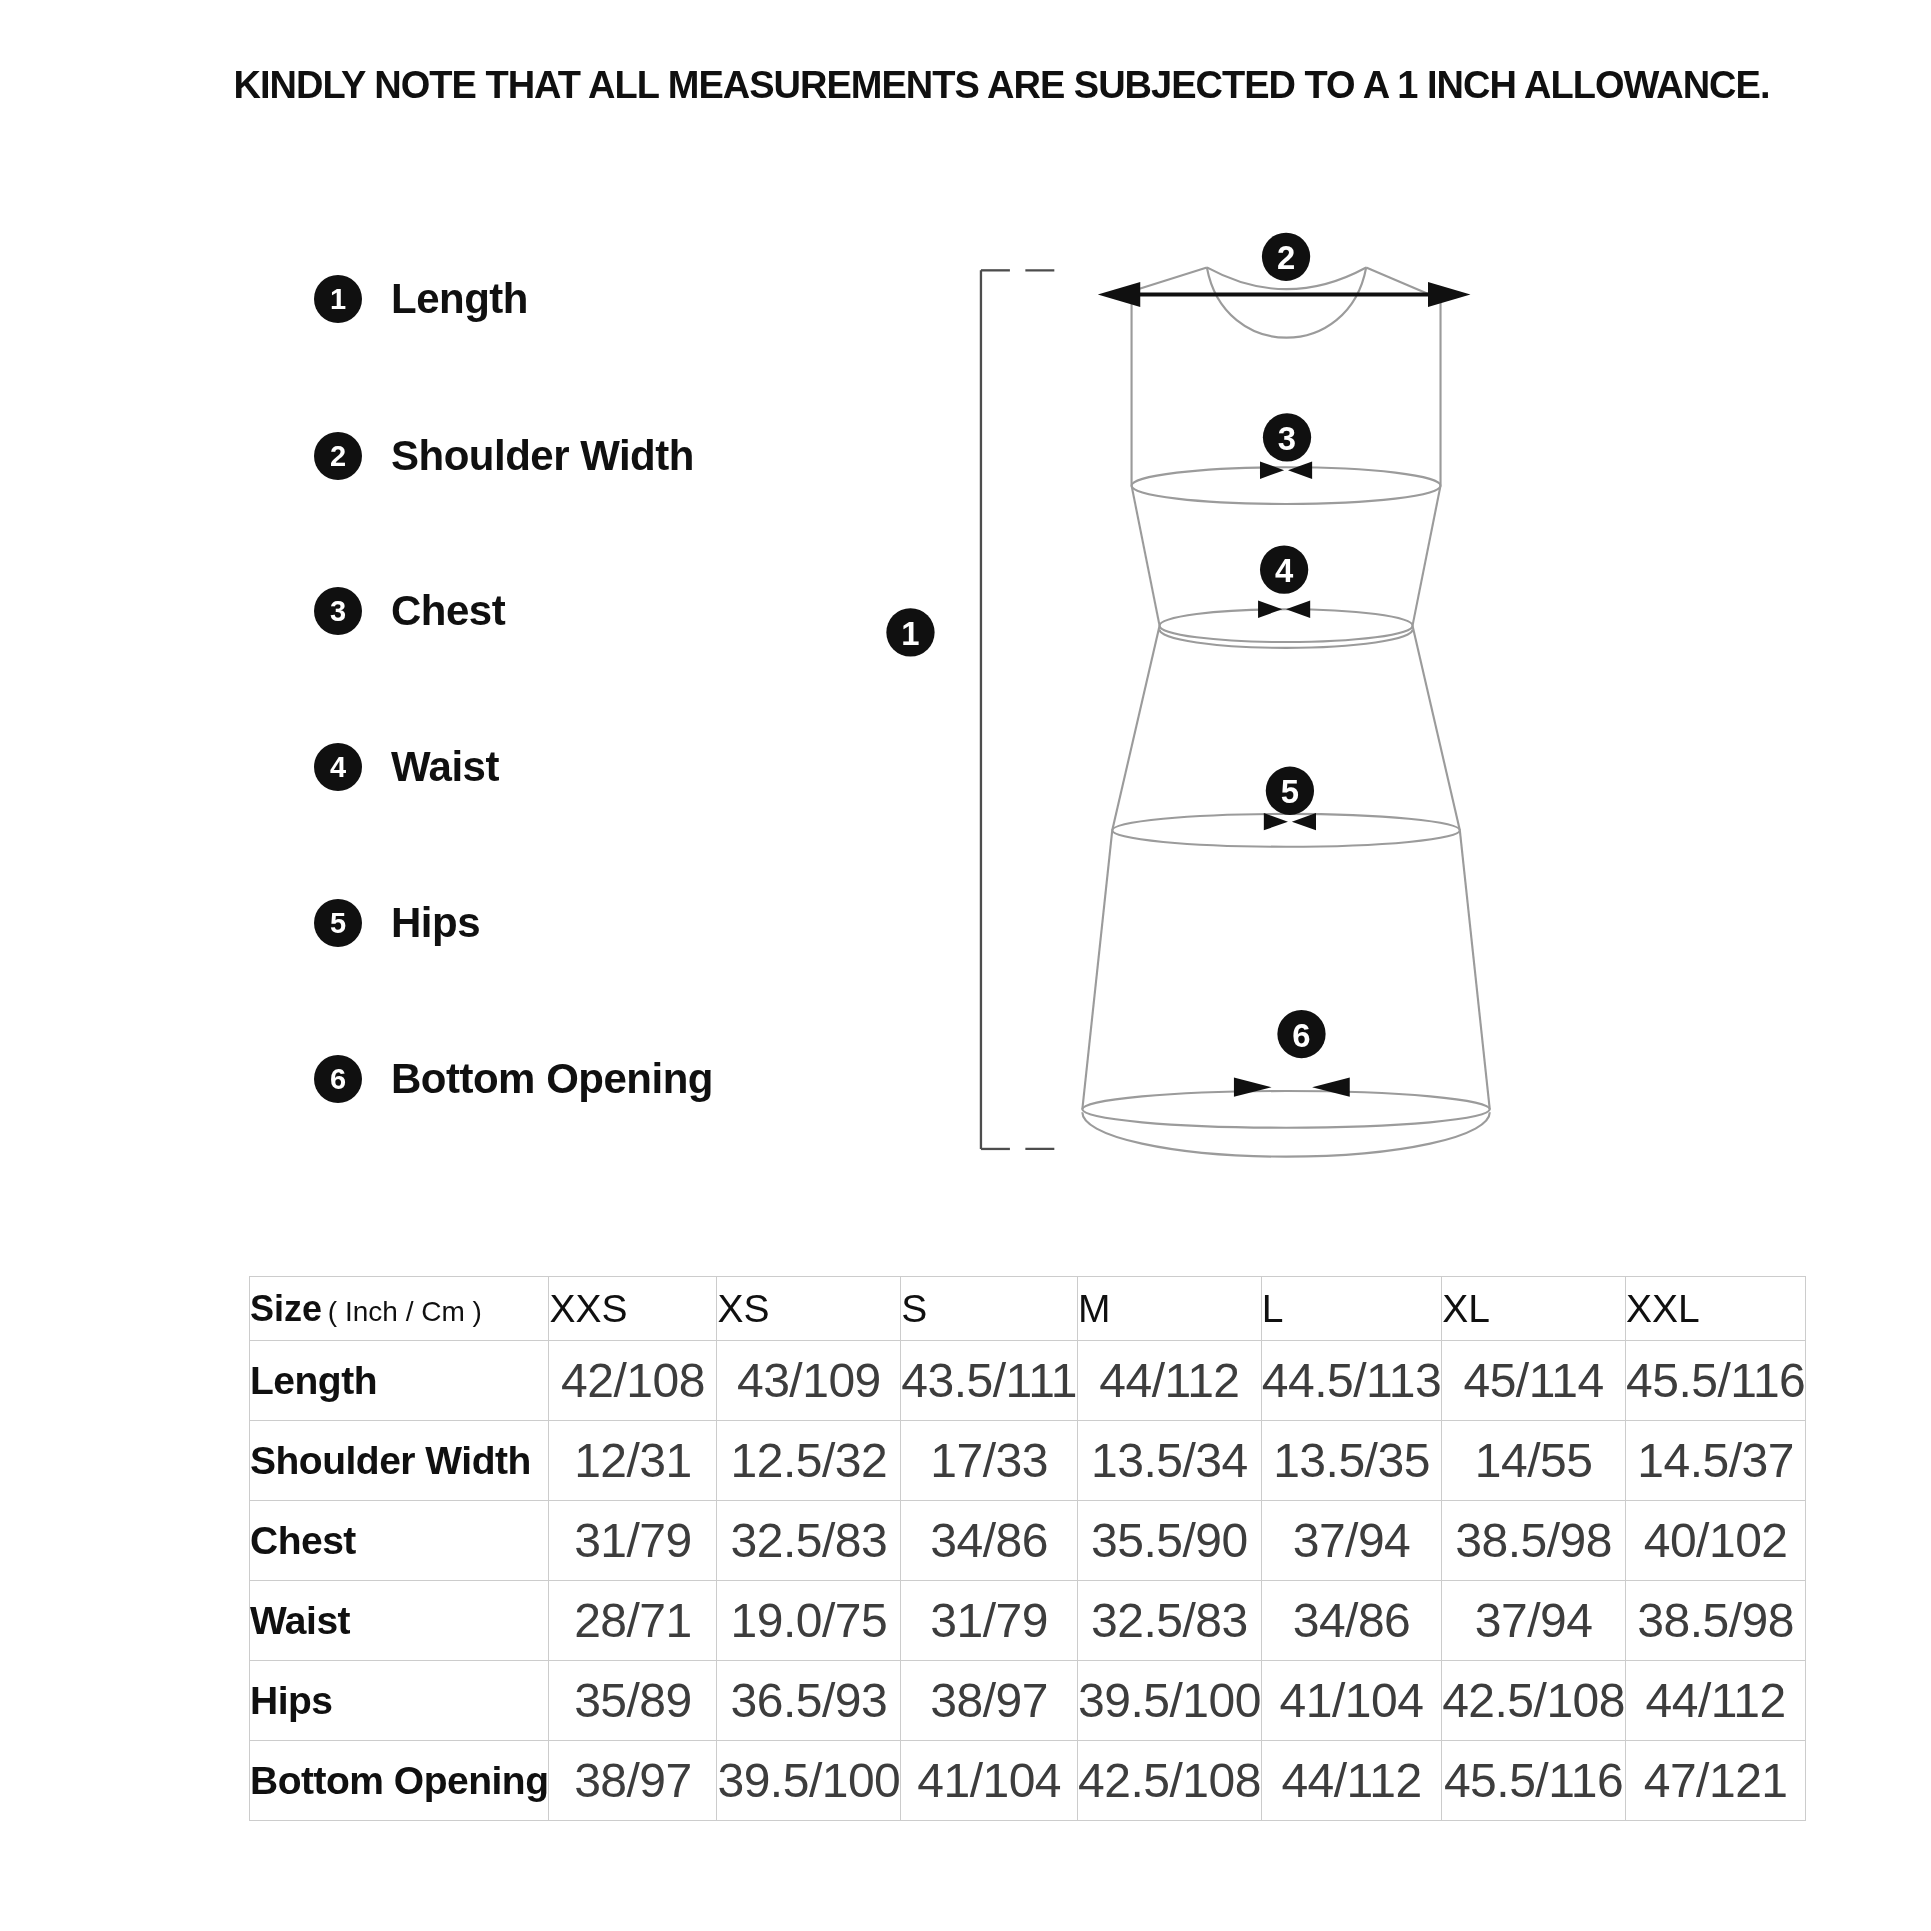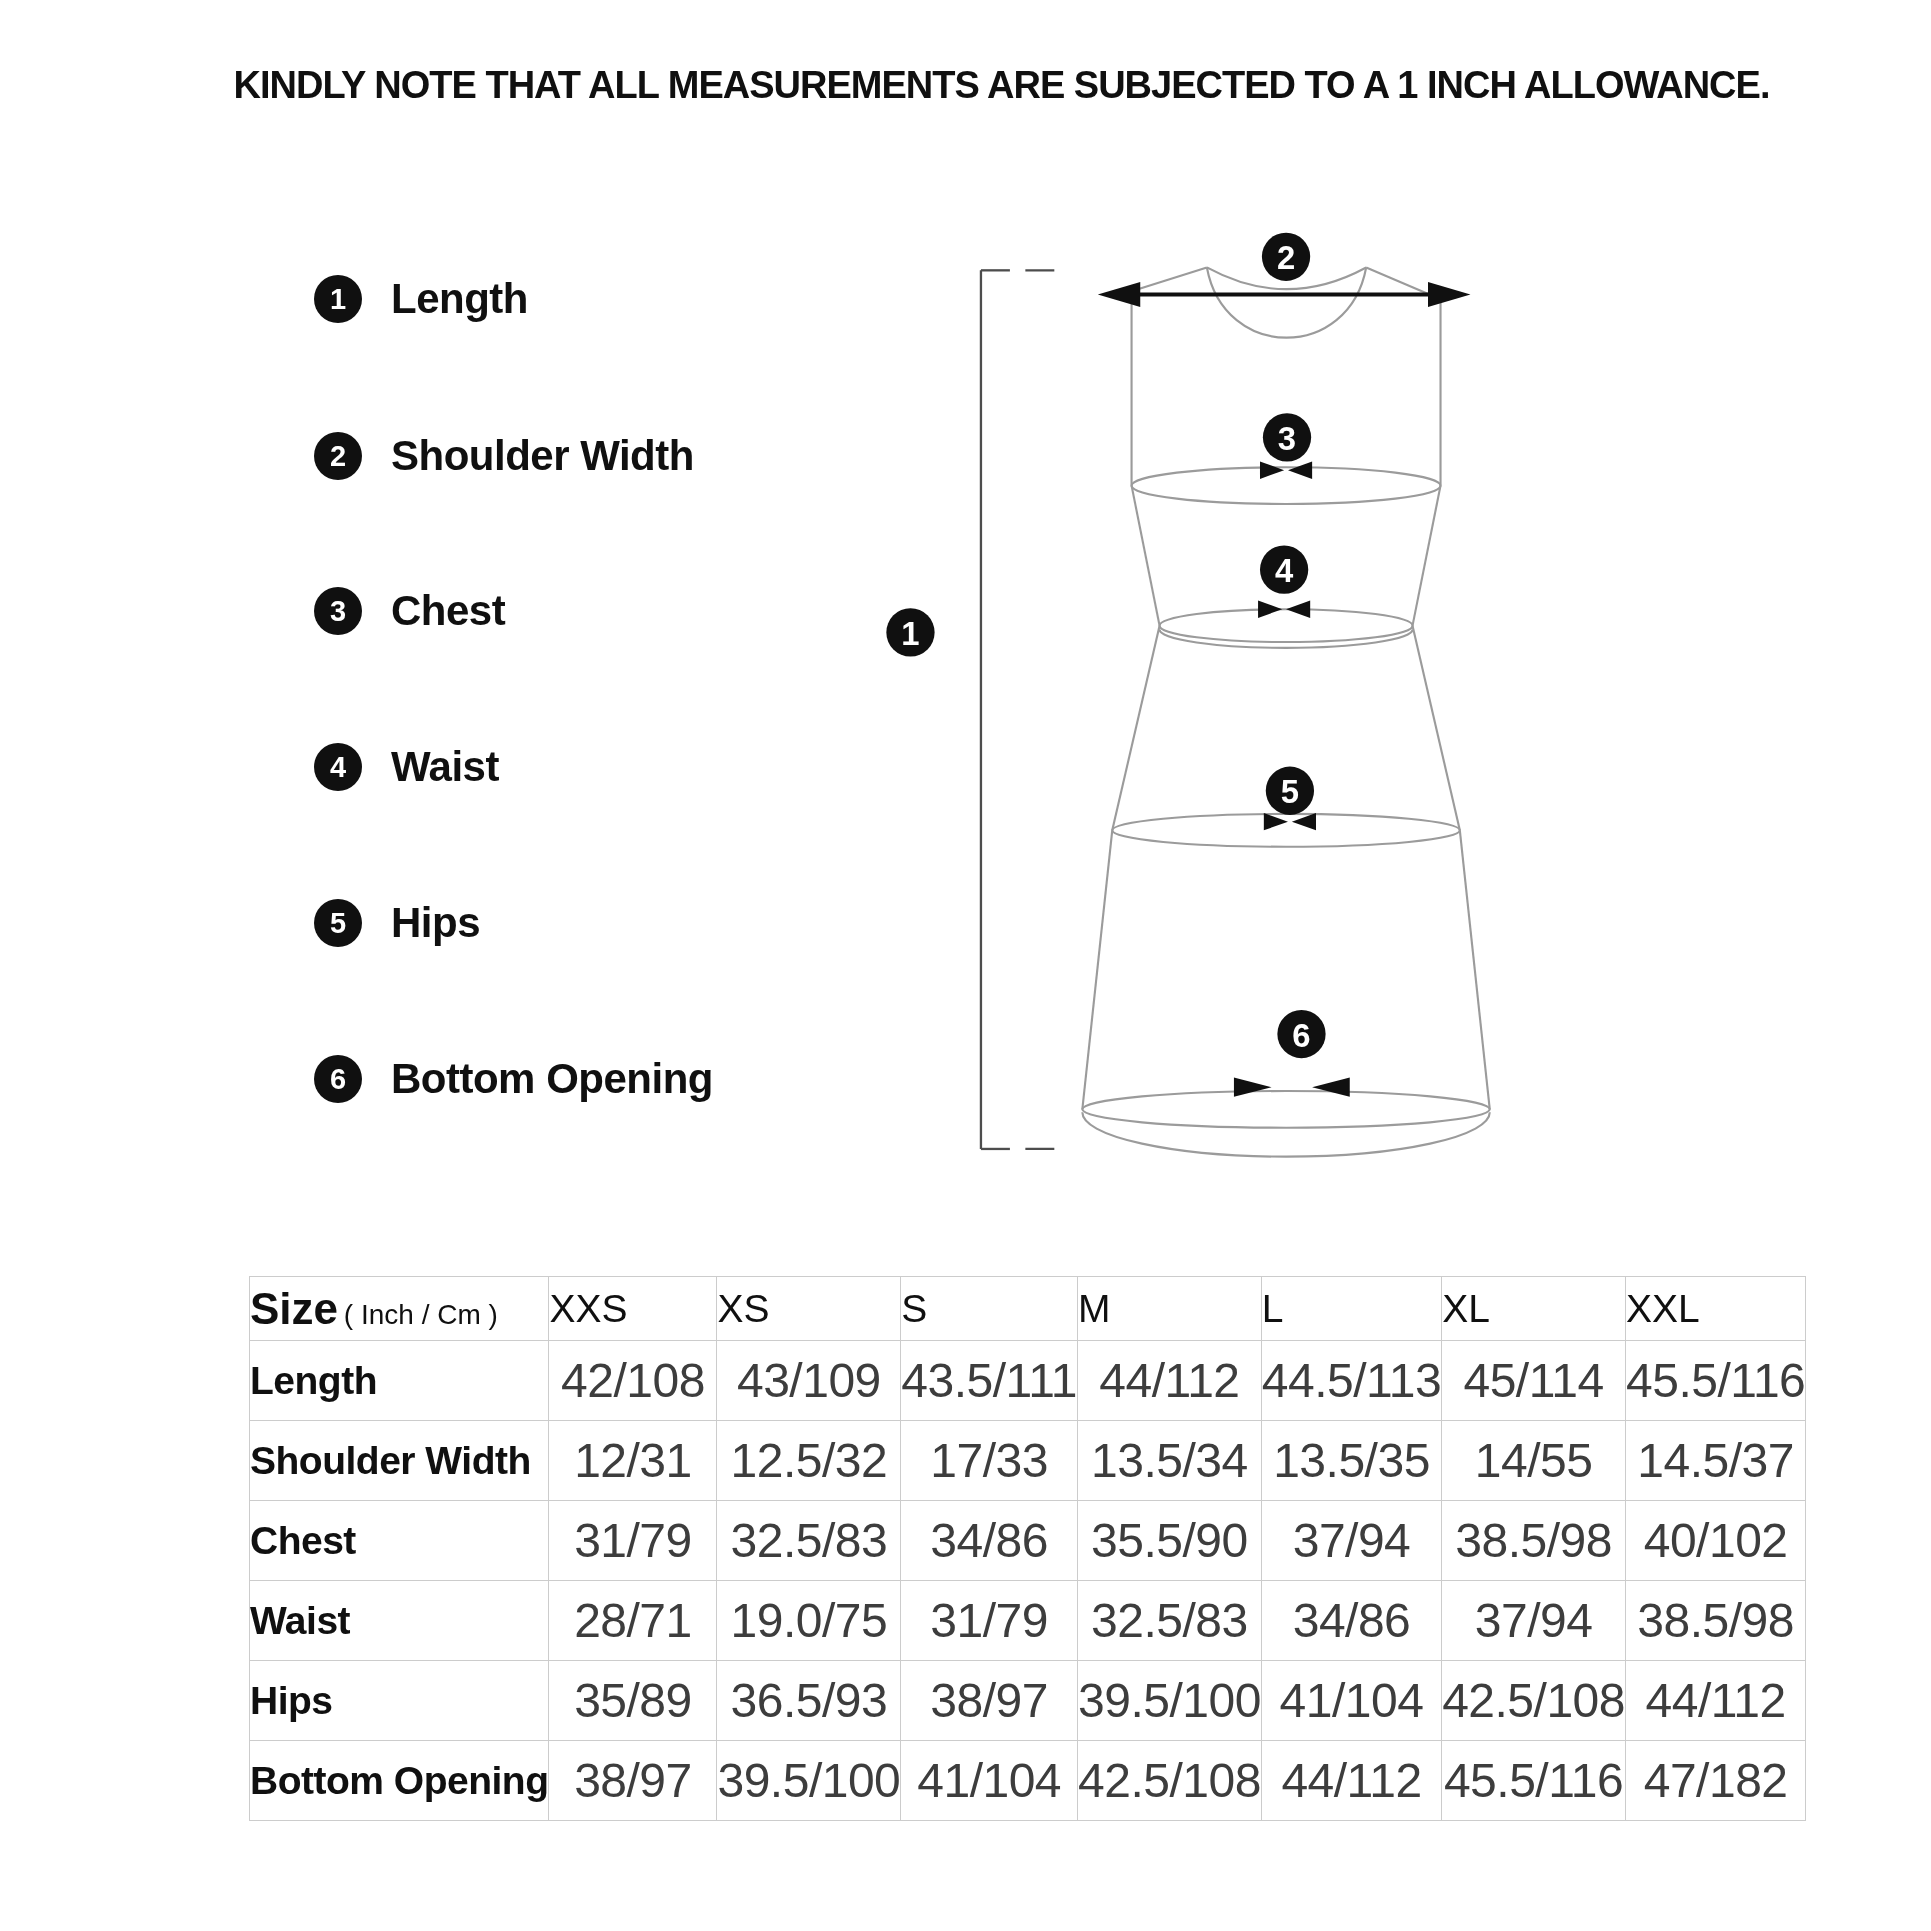--- a/index.html
+++ b/index.html
@@ -49,21 +49,21 @@
   .size-table{
     position:absolute;left:249px;top:1276px;border-collapse:collapse;table-layout:fixed;
     background:#ffffff;
   }
   .size-table td,.size-table th{
     border:1.9px solid var(--border);padding:0;vertical-align:middle;background:#ffffff;
   }
   .size-table th{height:63px;}
   .size-table td{height:79px;}
   .size-head-cell{text-align:left;padding-left:17.4px;white-space:nowrap;}
-  .size-word{font-size:44px;font-weight:700;color:var(--ink);}
+  .size-word{font-size:36px;font-weight:700;color:var(--ink);}
   .unit-word{font-size:28px;font-weight:400;color:var(--ink);margin-left:5.8px;}
   .col-head{font-size:39px;font-weight:400;text-align:left;color:var(--ink);}
   .row-label{
     font-size:39px;font-weight:700;text-align:left;padding-left:15.4px;
     letter-spacing:-0.5px;color:var(--ink);white-space:nowrap;
   }
   .cell-val{font-size:48px;font-weight:400;text-align:center;color:var(--data);letter-spacing:-0.5px;}
 </style>
 </head>
 <body>
@@ -266,19 +266,19 @@
           <td class="cell-val">44/112</td>
         </tr>
         <tr>
           <td class="row-label">Bottom Opening</td>
           <td class="cell-val">38/97</td>
           <td class="cell-val">39.5/100</td>
           <td class="cell-val">41/104</td>
           <td class="cell-val">42.5/108</td>
           <td class="cell-val">44/112</td>
           <td class="cell-val">45.5/116</td>
-          <td class="cell-val">47/182</td>
+          <td class="cell-val">47/121</td>
         </tr>
       </tbody>
   </table>
 
 </div>
 
 
 </body></html>

